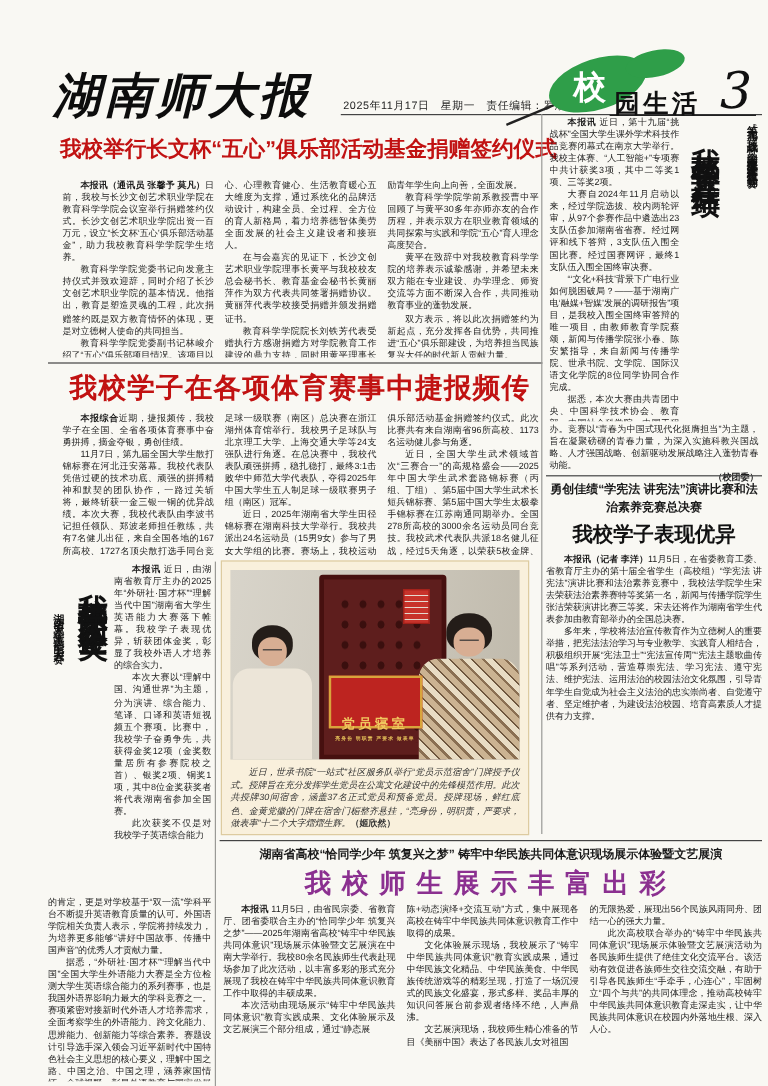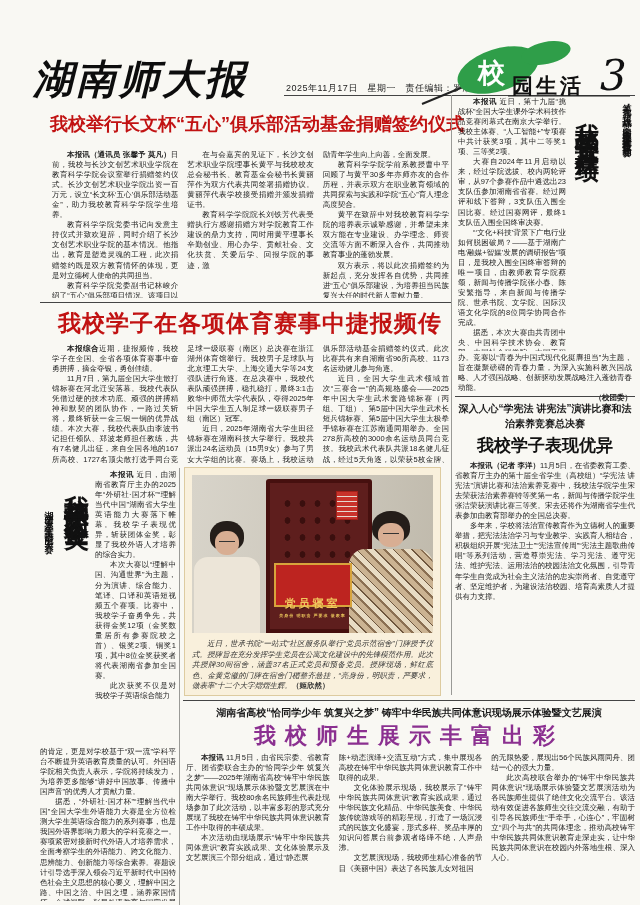--- a/index.html
+++ b/index.html
@@ -54,21 +54,21 @@
   .plaque-sub{font-size:4px;letter-spacing:1px;color:#e8c35a;margin-top:2px;}
   .caption{margin-top:6px;font-size:7.5px;line-height:1.4;text-align:justify;
            font-style:italic;color:#333;text-indent:2em;}
   .cap-byline{font-weight:bold;font-style:normal;}
 </style>
 </head>
 <body>
 
 <div class="page">
 
-  <div class="abs masthead" style="left:33px;top:52px;">湖南师大报</div>
+  <div class="abs masthead" style="left:44px;top:52px;">湖南师大报</div>
   <div class="abs dateline" style="left:286px;top:82px;width:230px;">2025年11月17日　星期一　责任编辑：罗欣</div>
   <div class="abs rule" style="left:284px;top:95px;width:351px;height:1px;"></div>
 
   <svg class="abs" style="left:420px;top:40px;" width="212" height="72" viewBox="0 0 212 72">
     <line x1="2" y1="64" x2="84" y2="30" stroke="#222" stroke-width="2"></line>
     <ellipse cx="78" cy="30" rx="42" ry="21" fill="#2f9e49" transform="rotate(-18 78 30)"></ellipse>
     <ellipse cx="126" cy="13" rx="25" ry="11" fill="#2f9e49" transform="rotate(-12 126 13)"></ellipse>
     <line x1="88" y1="56" x2="210" y2="56" stroke="#222" stroke-width="1.2"></line>
     <text x="58" y="42" font-size="27" font-weight="bold" fill="#ffffff">校</text>
     <text x="92" y="53" font-size="21" font-weight="bold" fill="#111" letter-spacing="3">园生活</text>
@@ -77,20 +77,21 @@
 
   <div class="abs headline-red" style="left:50px;top:112px;width:400px;font-size:18px;">我校举行长文杯“五心”俱乐部活动基金捐赠签约仪式</div>
 
   <div class="abs body-text cols" style="left:52px;top:150px;width:397px;height:148px;">
     <div class="col">
       <p class="para"><span class="lead">本报讯（通讯员 张馨予 莫凡）</span><span>日前，我校与长沙文创艺术职业学院在教育科学学院会议室举行捐赠签约仪式。长沙文创艺术职业学院出资一百万元，设立“长文杯‘五心’俱乐部活动基金”，助力我校教育科学学院学生培养。</span></p>
       <p class="para">教育科学学院党委书记向发意主持仪式并致欢迎辞，同时介绍了长沙文创艺术职业学院的基本情况。他指出，教育是塑造灵魂的工程，此次捐赠签约既是双方教育情怀的体现，更是对立德树人使命的共同担当。</p>
       <p class="para">教育科学学院党委副书记林峻介绍了“五心”俱乐部项目情况。该项目以思想教育正心、经典教育润心、实践教育亮</p>
     </div>
     <div class="col">
+      <p class="cont">心、心理教育健心、生活教育暖心五大维度为支撑，通过系统化的品牌活动设计，构建全员、全过程、全方位的育人新格局，着力培养德智体美劳全面发展的社会主义建设者和接班人。</p>
       <p class="para">在与会嘉宾的见证下，长沙文创艺术职业学院理事长黄平与我校校友总会秘书长、教育基金会秘书长黄丽萍作为双方代表共同签署捐赠协议。黄丽萍代表学校接受捐赠并颁发捐赠证书。</p>
       <p class="para">教育科学学院院长刘铁芳代表受赠执行方感谢捐赠方对学院教育工作建设的鼎力支持，同时用黄平理事长辛勤创业、用心办学、贡献社会、文化扶贫、关爱后学、回报学院的事迹，激</p>
     </div>
     <div class="col">
       <p class="cont">励青年学生向上向善，全面发展。</p>
       <p class="para">教育科学学院学前系教授曹中平回顾了与黄平30多年亦师亦友的合作历程，并表示双方在职业教育领域的共同探索与实践和学院“五心”育人理念高度契合。</p>
       <p class="para">黄平在致辞中对我校教育科学学院的培养表示诚挚感谢，并希望未来双方能在专业建设、办学理念、师资交流等方面不断深入合作，共同推动教育事业的蓬勃发展。</p>
       <p class="para">双方表示，将以此次捐赠签约为新起点，充分发挥各自优势，共同推进“五心”俱乐部建设，为培养担当民族复兴大任的时代新人贡献力量。</p>
     </div>
   </div>
@@ -126,21 +127,21 @@
     <div class="vert vtitle" style="width:34px;font-size:24px;letter-spacing:5px;padding-top:6px;">我校学子喜获佳绩</div>
     <div class="vert vkicker" style="width:26px;font-size:9px;letter-spacing:1.5px;line-height:1.2;">第十九届“挑战杯”全国大学生课外学术科技作品竞赛</div>
   </div>
   <div class="abs body-text" style="left:458px;top:353px;width:174px;">
     <p class="cont">办。竞赛以“青春为中国式现代化挺膺担当”为主题，旨在凝聚磅礴的青春力量，为深入实施科教兴国战略、人才强国战略、创新驱动发展战略注入蓬勃青春动能。</p>
     <p class="byline">（校团委）</p>
   </div>
 
   <div class="abs rule" style="left:455px;top:396px;width:180px;height:1px;"></div>
   <div class="abs" style="left:455px;top:402px;width:180px;">
-    <div class="small-kicker">深入人心“学宪法 讲宪法”演讲比赛和法治素养竞赛总决赛</div>
+    <div class="small-kicker">勇创佳绩“学宪法 讲宪法”演讲比赛和法治素养竞赛总决赛</div>
     <div class="mid-title" style="margin:3px 0 4px;">我校学子表现优异</div>
     <div class="body-text" style="height:228px;overflow:hidden;">
       <p class="para"><span class="lead">本报讯（记者 李洋）</span><span>11月5日，在省委教育工委、省教育厅主办的第十届全省学生（高校组）“学宪法 讲宪法”演讲比赛和法治素养竞赛中，我校法学院学生宋去荣获法治素养赛特等奖第一名，新闻与传播学院学生张洁荣获演讲比赛三等奖。宋去还将作为湖南省学生代表参加由教育部举办的全国总决赛。</span></p>
       <p class="para">多年来，学校将法治宣传教育作为立德树人的重要举措，把宪法法治学习与专业教学、实践育人相结合，积极组织开展“宪法卫士”“宪法宣传周”“宪法主题歌曲传唱”等系列活动，营造尊崇宪法、学习宪法、遵守宪法、维护宪法、运用法治的校园法治文化氛围，引导青年学生自觉成为社会主义法治的忠实崇尚者、自觉遵守者、坚定维护者，为建设法治校园、培育高素质人才提供有力支撑。</p>
     </div>
   </div>
 
   <div class="abs vline" style="left:179px;top:468px;width:1px;height:437px;"></div>
 
   <div class="abs" style="left:40px;top:470px;width:136px;">

